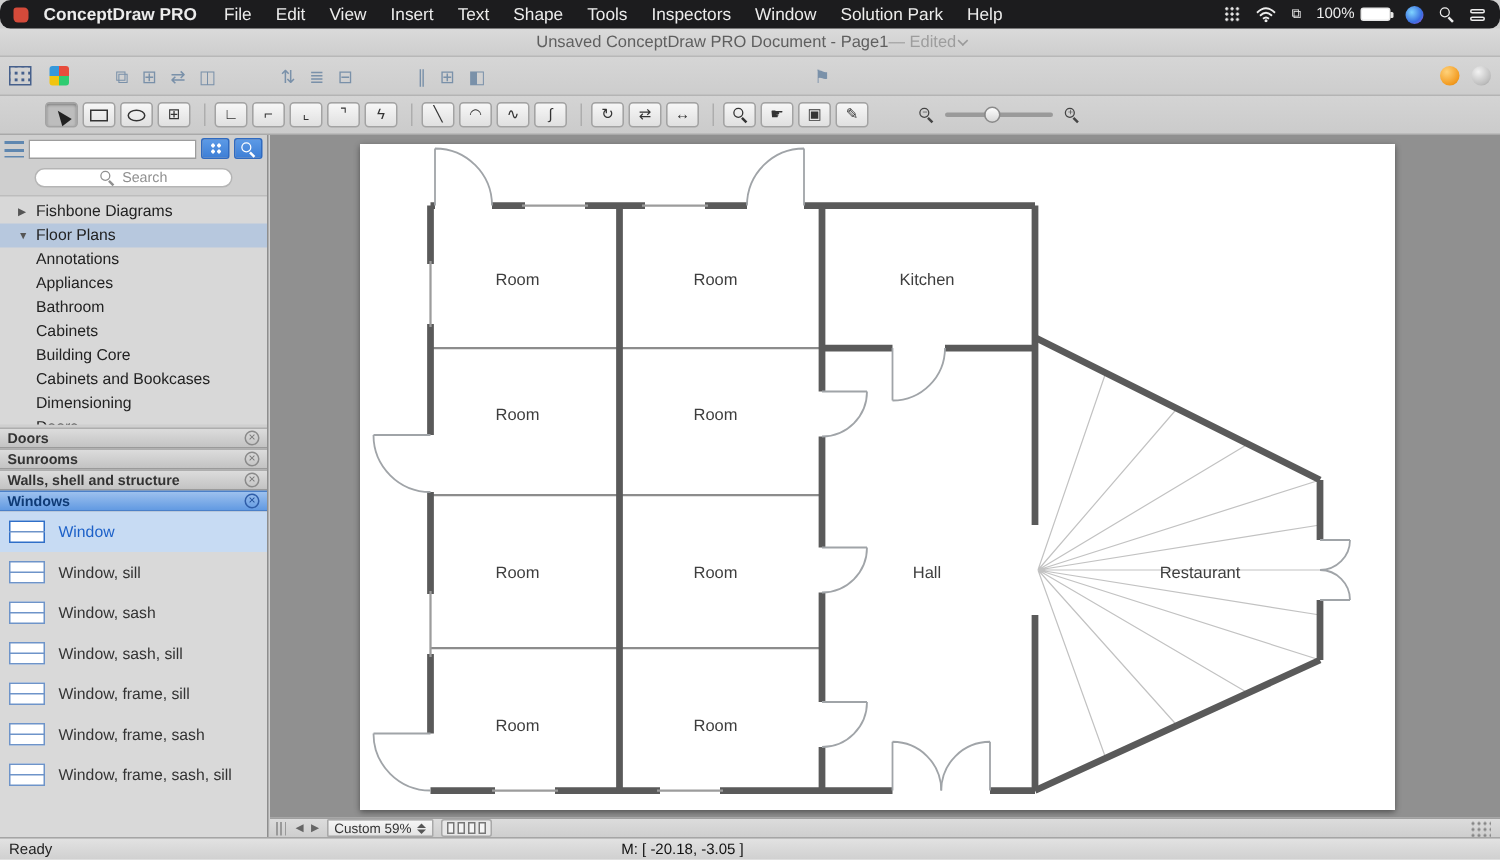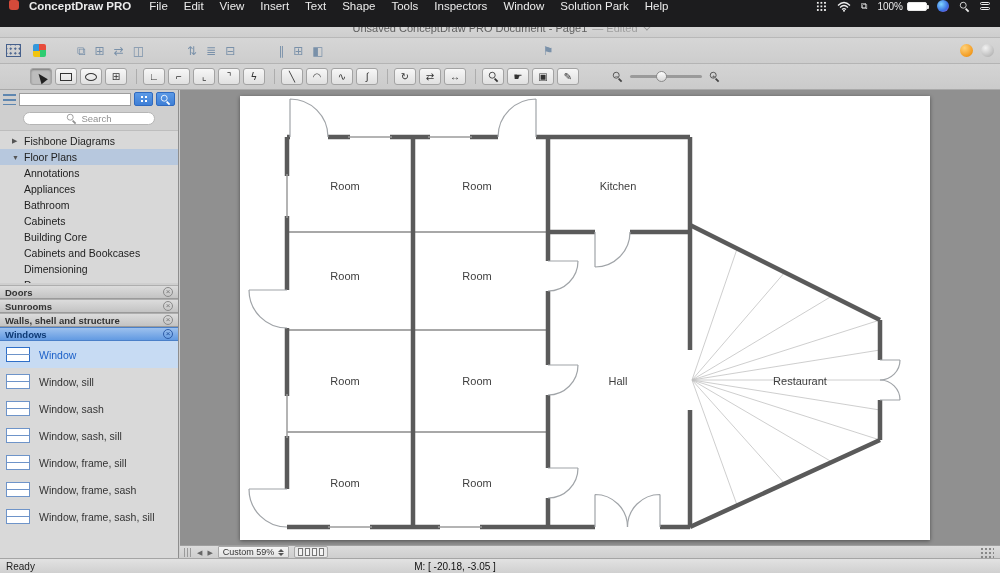--- a/index.html
+++ b/index.html
@@ -1,21 +1,21 @@
 <!DOCTYPE html>
 <html><head>
 <meta charset="utf-8">
 <style>
   *{margin:0;padding:0;box-sizing:border-box;}
   html,body{width:1000px;height:573px;overflow:hidden;}
   body{font-family:"Liberation Sans","DejaVu Sans",sans-serif;background:#cfcfcf;}
   #app{position:relative;width:1000px;height:573px;background:#cfcfcf;overflow:hidden;}
 
   
-  .menubar{position:absolute;left:0;top:0;width:100%;height:27px;background:#1c1c1e;display:flex;align-items:flex-start;color:#ececec;font-size:11.5px;z-index:30;}
+  .menubar{position:absolute;left:0;top:0;width:100%;height:19px;background:#1c1c1e;display:flex;align-items:center;color:#ececec;font-size:11.5px;z-index:30;border-radius:7px;}
   .apple{width:10px;height:10px;background:#d44a3a;border-radius:2px 3px 3px 3px;margin:0 10px 0 9px;flex:none;}
   .mb-app{font-weight:bold;margin-right:10px;white-space:nowrap;}
   .mb-item{padding:0 8px;white-space:nowrap;cursor:default;}
   .mb-right{margin-left:auto;display:flex;align-items:center;gap:10px;padding-right:10px;}
   .mbgrid{width:11px;height:11px;background-image:radial-gradient(#ededed 0.9px,transparent 1.05px);background-size:3.6px 3.6px;flex:none;}
   .mb-ic{color:#ededed;font-size:9px;line-height:11px;}
   .batt-wrap{display:flex;align-items:center;gap:4px;font-size:10px;color:#ededed;}
   .batt{width:20px;height:9px;border:1px solid #e8e8e8;border-radius:2px;position:relative;background:#fff;flex:none;}
   .batt::after{content:"";position:absolute;right:-3px;top:2px;width:2px;height:4px;background:#e8e8e8;border-radius:0 1px 1px 0;}
   .siri{width:12px;height:12px;border-radius:50%;background:radial-gradient(circle at 35% 35%,#7fd4ff,#3a6fe0 60%,#b44fd8);flex:none;}
@@ -23,21 +23,21 @@
   .cc span{width:10px;height:3px;border:1px solid #ededed;border-radius:2px;display:block;}
 
   
   .mag{position:relative;width:11px;height:11px;display:inline-block;flex:none;}
   .mag::before{content:"";position:absolute;left:0;top:0;width:6px;height:6px;border:1.5px solid currentColor;border-radius:50%;}
   .mag::after{content:"";position:absolute;left:7px;top:7px;width:4.5px;height:1.5px;background:currentColor;transform:rotate(45deg);transform-origin:0 50%;}
   .mag .sign{position:absolute;left:0.5px;top:-0.5px;width:8px;text-align:center;font-size:7px;line-height:9px;}
   .mag.small{transform:scale(0.85);}
 
   
-  .titlebar{position:absolute;left:0;top:19px;width:100%;height:19px;background:linear-gradient(#dadada,#cecece);border-bottom:1px solid #b8b8b8;display:flex;align-items:center;justify-content:center;gap:5px;font-size:11px;color:#5f5f5f;}
+  .titlebar{position:absolute;left:0;top:19px;width:100%;height:19px;background:linear-gradient(#dadada,#cecece);border-bottom:1px solid #b8b8b8;display:flex;align-items:center;justify-content:center;font-size:11px;color:#5f5f5f;}
   .tb-edited{color:#9d9d9d;}
   .chev{width:5px;height:5px;border-right:1.5px solid #9a9a9a;border-bottom:1.5px solid #9a9a9a;transform:rotate(45deg) translateY(-2px);}
 
   
   .toolbar1{position:absolute;left:0;top:38px;width:100%;height:26px;background:linear-gradient(#d6d6d6,#cdcdcd);border-bottom:1px solid #b4b4b4;display:flex;align-items:center;padding:0 6px;}
   .t1ic{font-size:12px;color:#6b86a3;margin-right:9px;opacity:.85;line-height:1;}
   .ic-pages{width:15px;height:13px;border:1px solid #46608c;background-image:radial-gradient(#46608c 1px,transparent 1.15px);background-size:4.5px 4.5px;background-position:1.5px 1.5px;margin-right:12px;flex:none;}
   .ic-solutions{width:13px;height:13px;border-radius:2px;background:conic-gradient(#e74c3c 0 25%,#2ecc71 0 50%,#f1c40f 0 75%,#3498db 0);margin-right:9px;flex:none;}
   .t1gap-s{width:22px;flex:none;} .t1gap-m{width:34px;flex:none;} .t1gap-l{width:210px;flex:none;}
   .ball{width:13px;height:13px;border-radius:50%;flex:none;margin-left:8px;}

